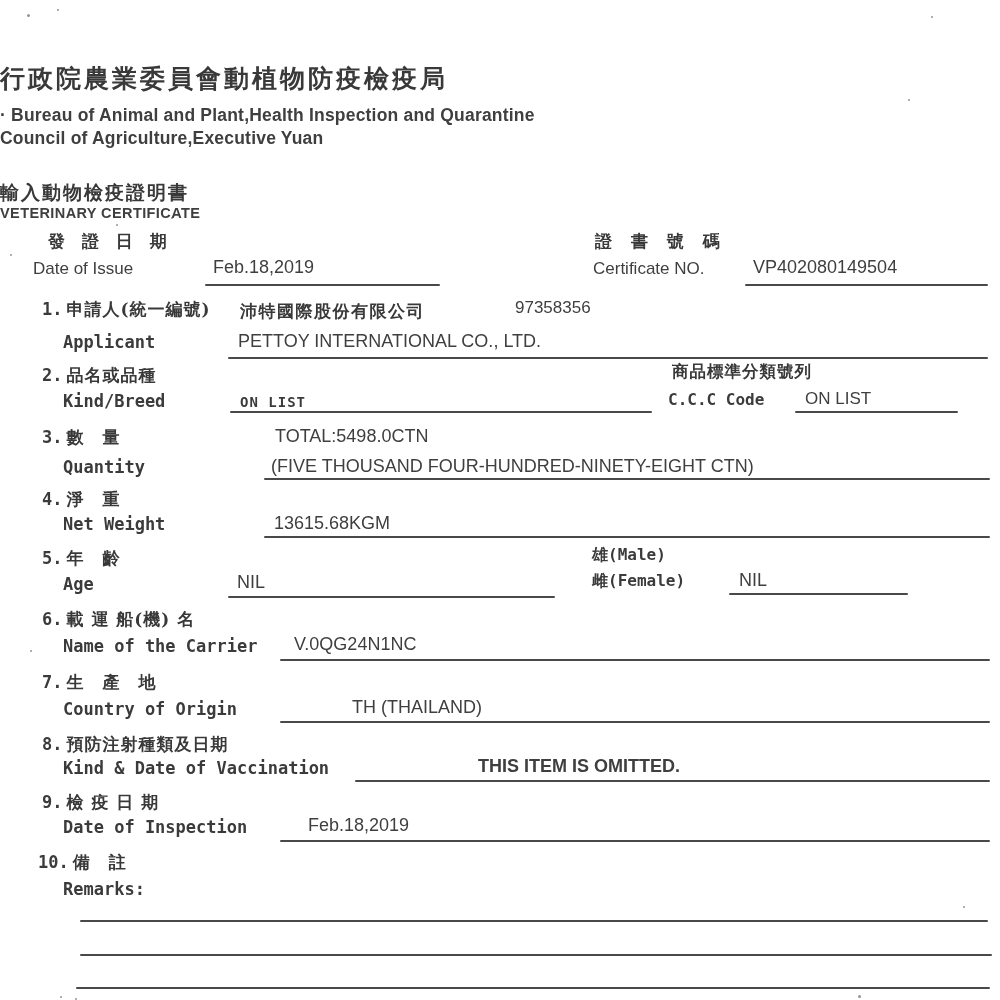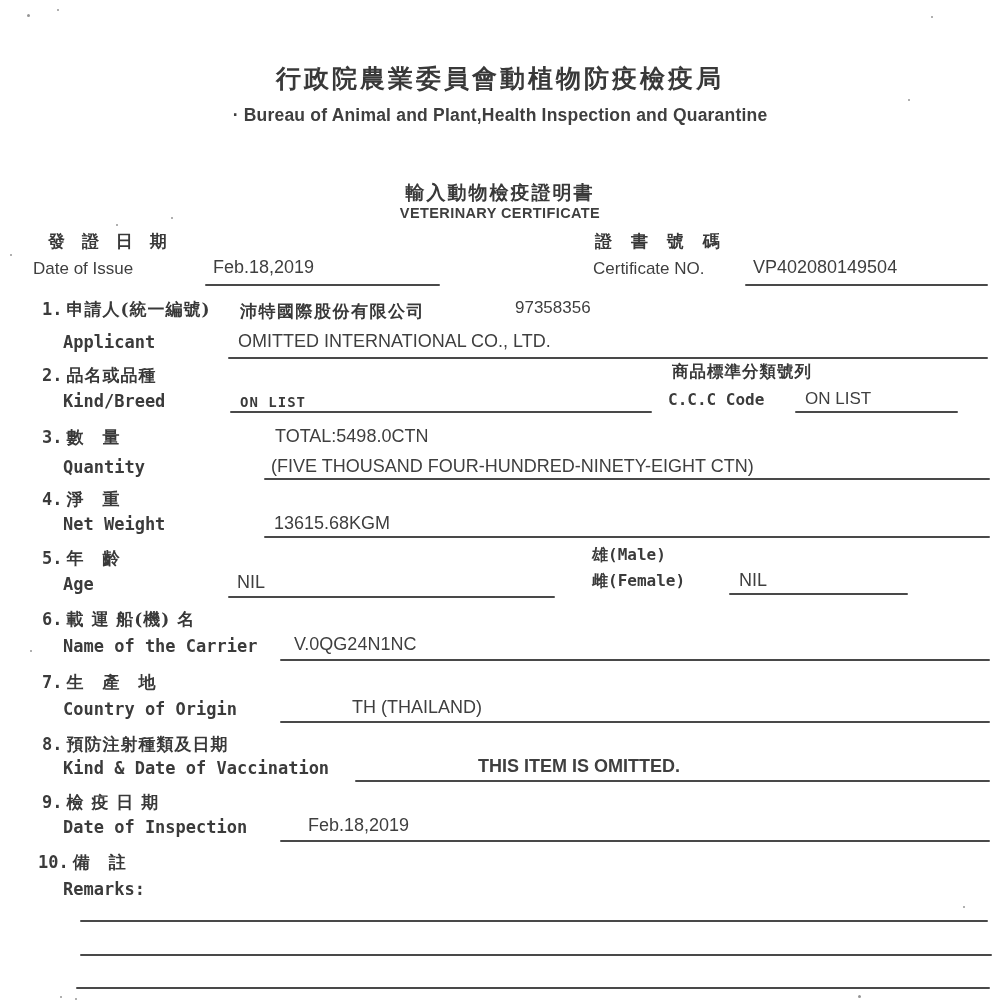--- a/index.html
+++ b/index.html
@@ -5,21 +5,21 @@
   html,body { margin:0; padding:0; background:#e8e8e8; }
   .page {
     position:relative; width:1000px; height:1000px; margin:0 auto;
     background:#ffffff; overflow:hidden;
     filter: blur(0.35px) contrast(1.02);
   }
   .abs { position:absolute; white-space:nowrap; }
   .zh  { font-family:"DejaVu Serif", serif; font-weight:700; color:#3a3a3a; }
   .tw  { font-family:"DejaVu Sans Mono", monospace; font-weight:700; color:#3c3c3c; }
   .sans{ font-family:"Liberation Sans","DejaVu Sans",sans-serif; color:#404040; }
-  .center { left:0; right:0; text-align:center; }
+  .center { left:0; right:0; text-align:left; }
   .line { position:absolute; height:2px; background:#4a4a4a; border-radius:1px; }
   .speck { position:absolute; background:#5a5a5a; border-radius:50%; opacity:.65; }
   .numrow { display:flex; align-items:baseline; gap:4px; }
   .hdr-zh   { font-size:25px; letter-spacing:3px; }
   .hdr-en   { font-size:17.5px; font-weight:600; letter-spacing:.2px; }
   .hdr-roc  { font-size:18.5px; font-weight:600; letter-spacing:.8px; }
   .hdr-cert-zh { font-size:19px; letter-spacing:2px; }
   .hdr-cert-en { font-size:14.5px; font-weight:600; letter-spacing:.4px; }
   .lbl-zh  { font-size:17px; letter-spacing:1px; }
   .num     { font-size:17px; }
@@ -28,41 +28,42 @@
   .val-sm  { font-size:17px; }
   .mono-val{ font-size:14px; font-weight:600; letter-spacing:1px; }
 </style>
 </head>
 <body>
 
 <div class="page">
 
   <div class="abs center zh hdr-zh" style="top:62px;">行政院農業委員會動植物防疫檢疫局</div>
   <div class="abs center sans hdr-en" style="top:105px;">· Bureau of Animal and Plant,Health Inspection and Quarantine</div>
+  <div class="abs center sans hdr-en" style="top:128px;">Council of Agriculture,Executive Yuan</div>
   <div class="abs center sans hdr-cert-en" style="top:205px;">VETERINARY CERTIFICATE</div>
   <div class="abs center zh hdr-cert-zh" style="top:180px;">輸入動物檢疫證明書</div>
 
   <div class="abs zh lbl-zh" style="top:230px; left:48px; word-spacing:9px;">發 證 日 期</div>
   <div class="abs sans" style="top:259px; left:33px; font-size:17px; font-weight:400;">Date of Issue</div>
   <div class="abs sans val" style="top:257px; left:213px;">Feb.18,2019</div>
   <div class="line" style="top:284px; left:205px; width:235px;"></div>
 
   <div class="abs zh lbl-zh" style="top:230px; left:595px; word-spacing:11px;">證 書 號 碼</div>
   <div class="abs sans" style="top:259px; left:593px; font-size:17px; font-weight:500;">Certificate NO.</div>
   <div class="abs sans val" style="top:257px; left:753px;">VP402080149504</div>
   <div class="line" style="top:284px; left:745px; width:243px;"></div>
 
   <div class="abs numrow" style="top:298px; left:42px;">
     <span class="tw num">1.</span>
     <span class="zh lbl-zh">申請人(統一編號)</span>
   </div>
   <div class="abs zh" style="top:300px; left:240px; font-size:17px; letter-spacing:1.5px;">沛特國際股份有限公司</div>
   <div class="abs sans val-sm" style="top:298px; left:515px;">97358356</div>
   <div class="abs tw lbl-mono" style="top:332px; left:63px;">Applicant</div>
-  <div class="abs sans val" style="top:331px; left:238px;">OMITTED INTERNATIONAL CO., LTD.</div>
+  <div class="abs sans val" style="top:331px; left:238px;">PETTOY INTERNATIONAL CO., LTD.</div>
   <div class="line" style="top:357px; left:228px; width:760px;"></div>
 
   <div class="abs numrow" style="top:364px; left:42px;">
     <span class="tw num">2.</span>
     <span class="zh lbl-zh">品名或品種</span>
   </div>
   <div class="abs zh" style="top:361px; left:672px; font-size:16.5px; letter-spacing:1px;">商品標準分類號列</div>
   <div class="abs tw lbl-mono" style="top:391px; left:63px;">Kind/Breed</div>
   <div class="abs tw mono-val" style="top:394px; left:240px;">ON LIST</div>
   <div class="line" style="top:411px; left:230px; width:422px;"></div>

